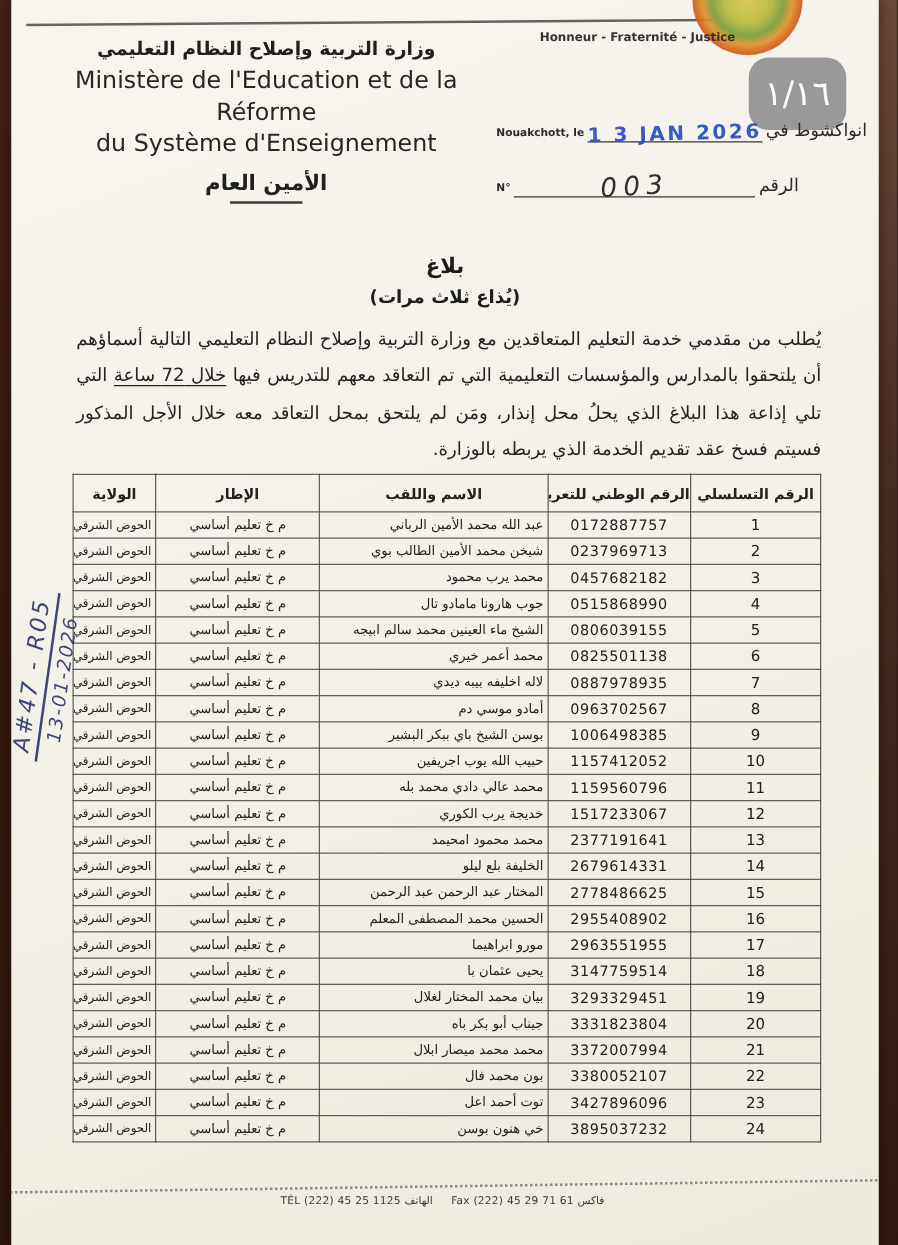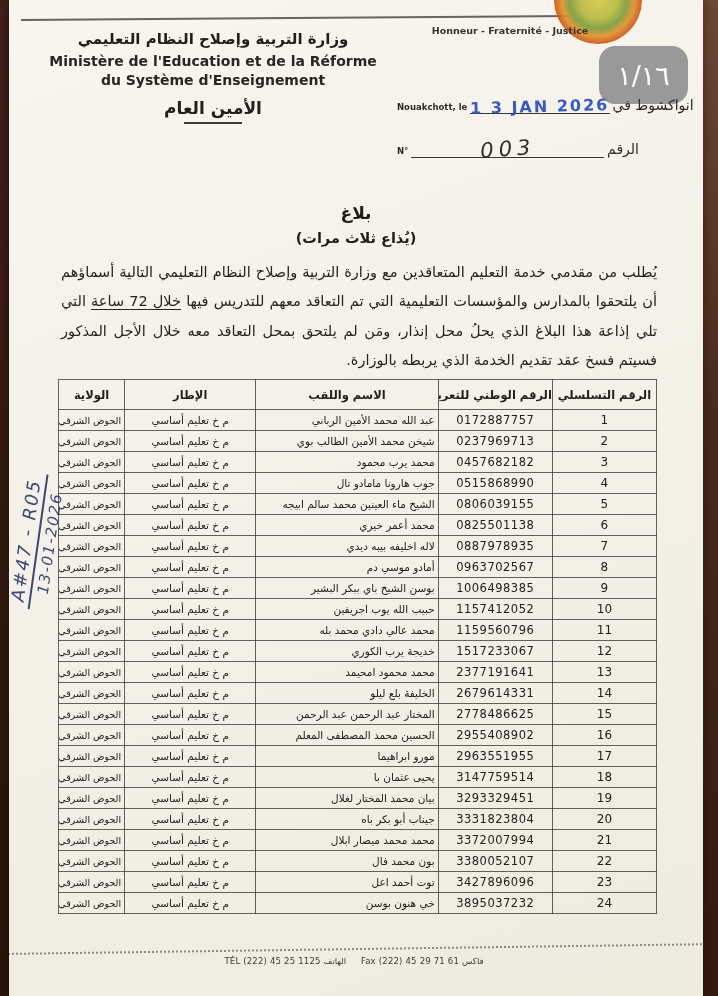--- a/index.html
+++ b/index.html
@@ -30,29 +30,29 @@
   }
   
   .seal {
     position:absolute; left:545px; top:-44px; width:88px; height:88px;
     border-radius:50%;
     background:radial-gradient(circle at 50% 50%, #d8c84a 0%, #b7b93e 30%, #7c9c3a 46%, #e0912c 58%, #cc4f16 72%, #e8eadf 78%);
     opacity:.92;
   }
   
   .page-badge {
-    position:absolute; left:590px; top:46px; width:89px; height:58px;
+    position:absolute; left:590px; top:46px; width:78px; height:58px;
     background:#9a999a; border-radius:16px;
     display:flex; align-items:center; justify-content:center;
     color:#fdfdfd; font-size:27px; letter-spacing:1px;
   }
   
   .hdr-left { position:absolute; left:38px; top:30px; width:332px; text-align:center; color:#20201e; }
   .hdr-left .ar1 { font-size:15px; font-weight:600; margin-bottom:4px; }
-  .hdr-left .fr  { font-size:14px; font-weight:bold; line-height:1.35; color:#262624; }
+  .hdr-left .fr  { font-size:19px; font-weight:normal; line-height:1.35; color:#262624; }
   .hdr-left .ar2 { font-size:17px; font-weight:bold; margin-top:8px; }
   .hdr-left .fr2 { font-size:15px; font-weight:bold; margin-top:4px; }
   .hdr-left .uline { width:58px; height:0; border-top:2px solid #3c3c3a; margin:4px auto 0; }
   
   .hdr-right { position:absolute; left:378px; top:22px; width:246px; text-align:center; color:#232321; }
   .hdr-right .rep { font-size:11.5px; font-weight:bold; letter-spacing:.2px; }
   .hdr-right .motto { font-size:9.5px; font-weight:bold; margin-top:3px; color:#333331; }
   
   .form-row {
     position:absolute; display:flex; align-items:flex-end; color:#2a2a28;

